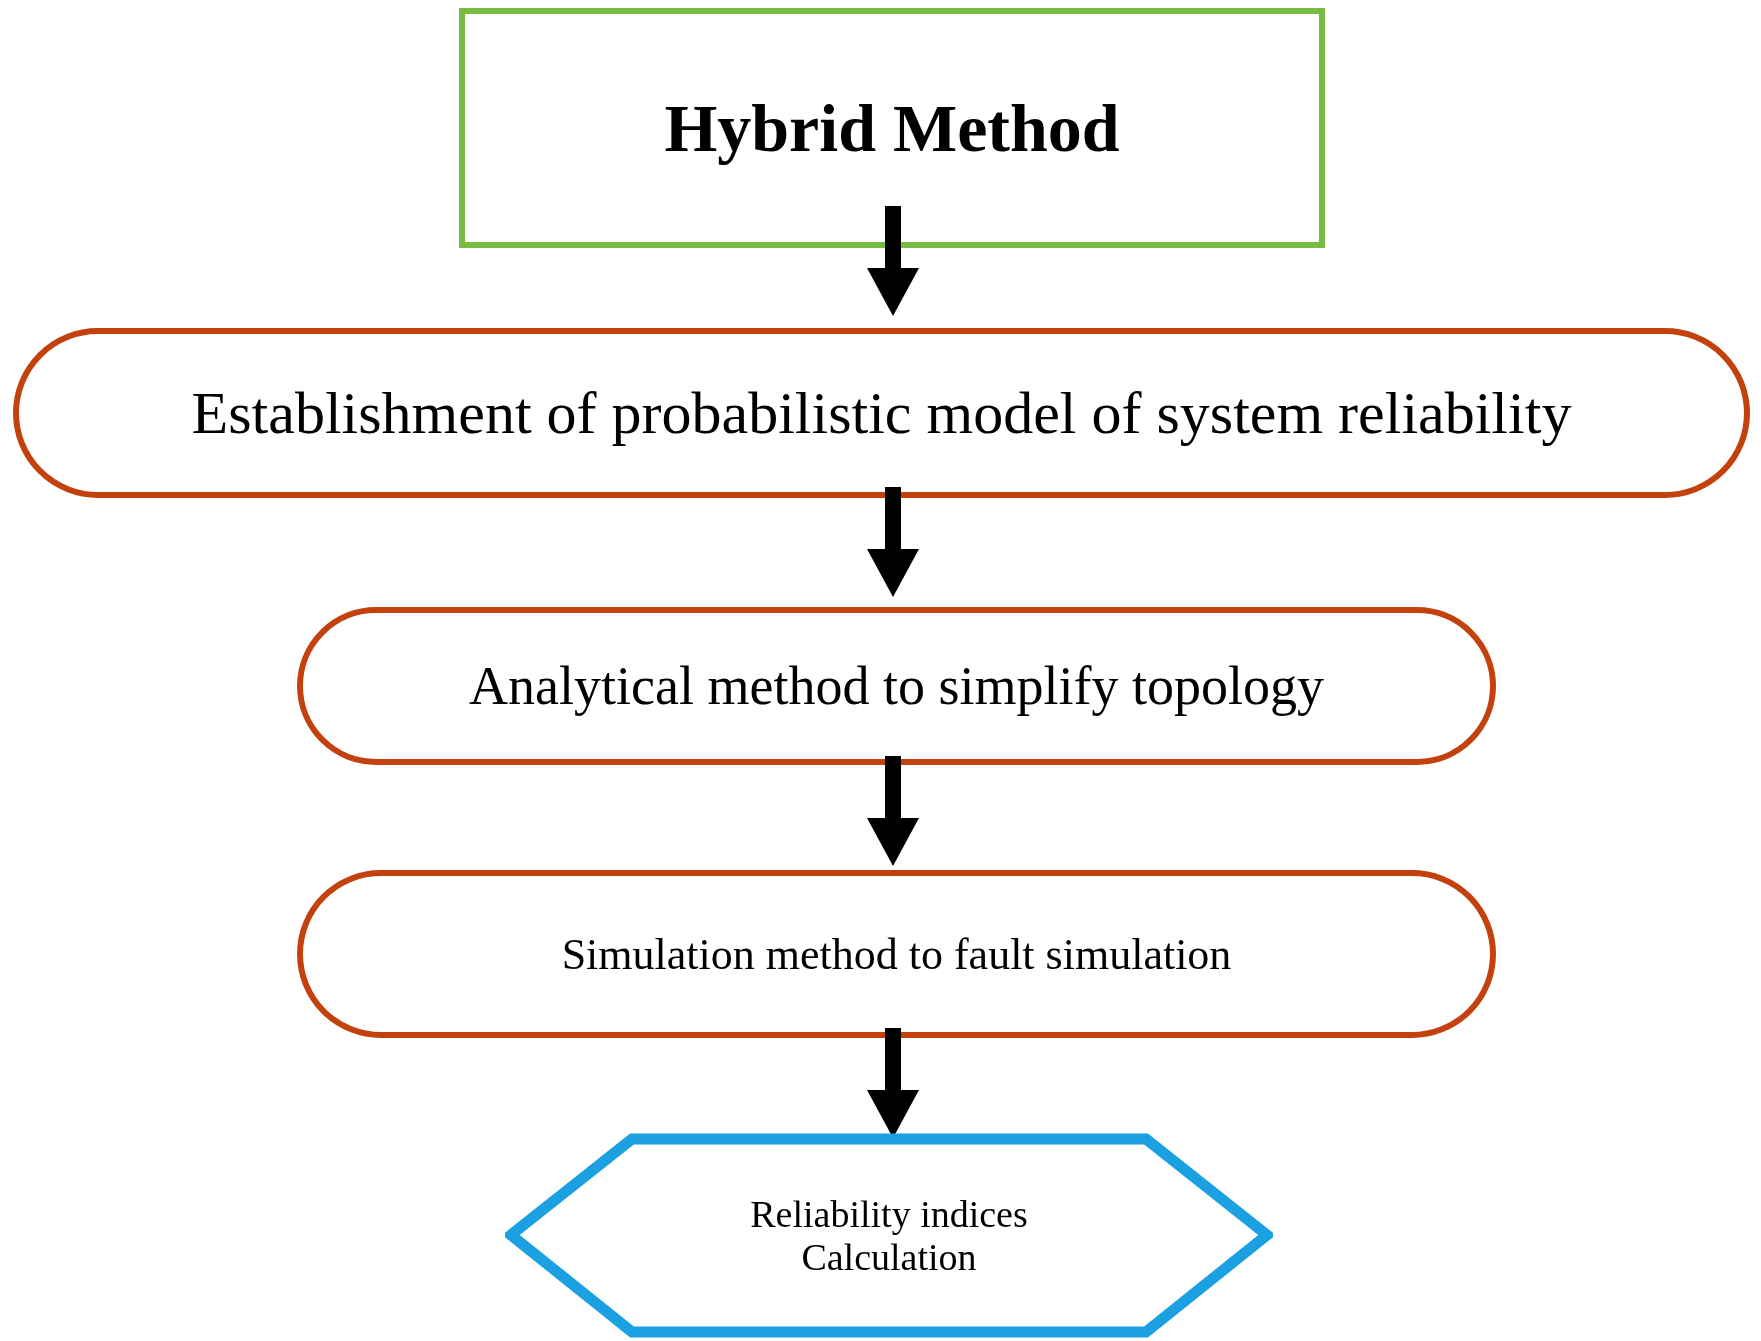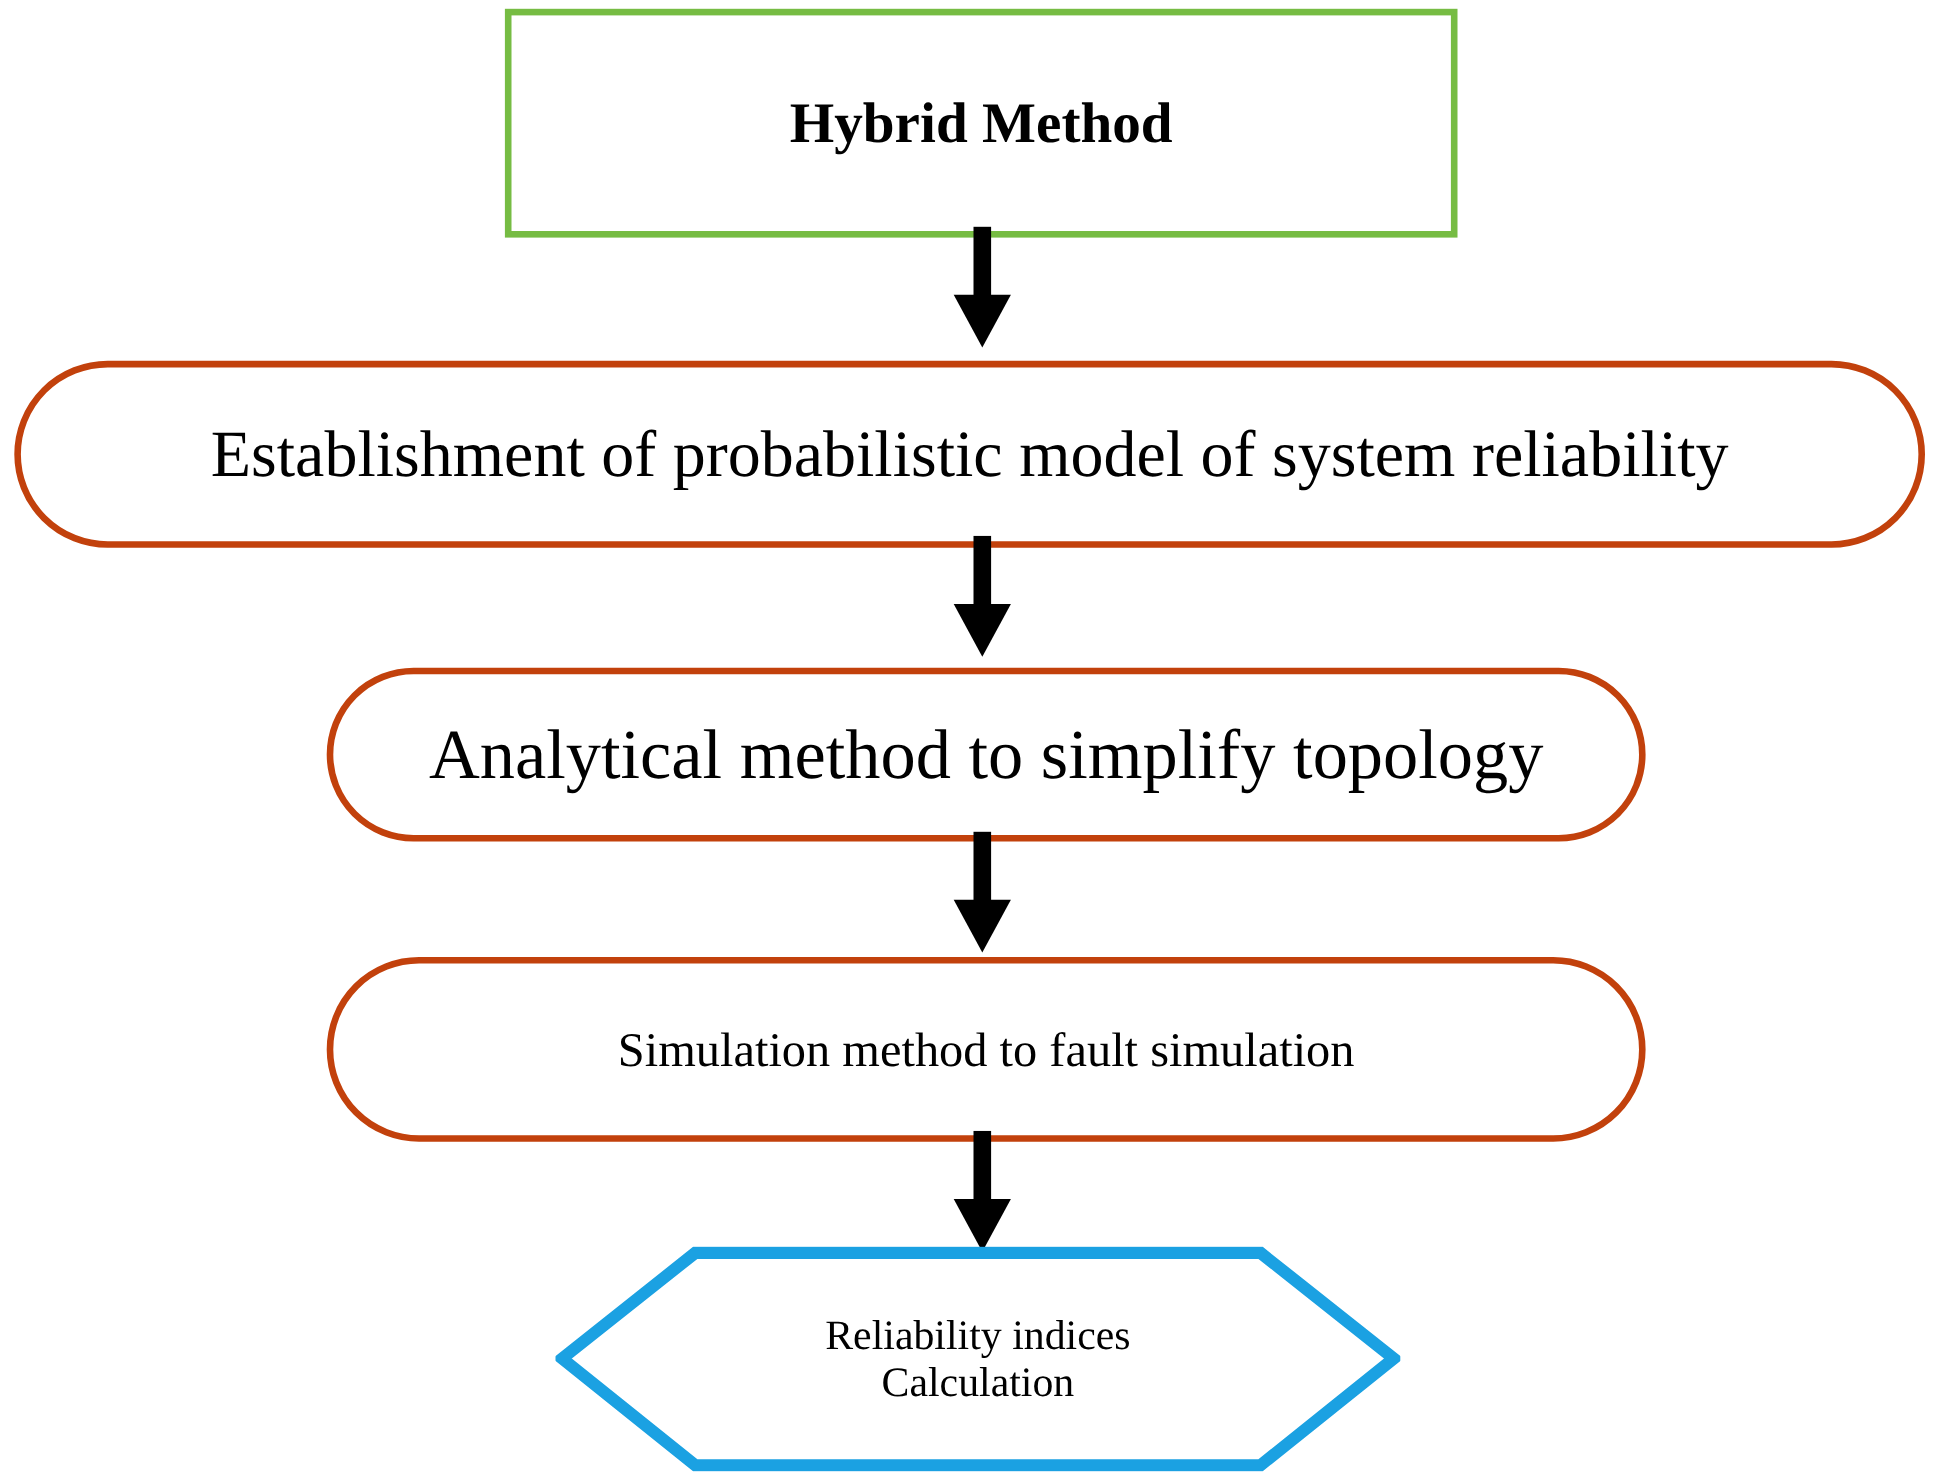--- a/index.html
+++ b/index.html
@@ -60,21 +60,21 @@
   .arrow {
     position: absolute;
   }
   .arrow svg { display: block; }
 </style>
 </head>
 <body>
 
 <div id="canvas">
 
-  <div class="node node-rect" style="left:459px; top:8px; width:866px; height:208px; font-size:52px;font-family:Liberation Serif, serif;">
+  <div class="node node-rect" style="left:459px; top:8px; width:866px; height:240px; font-size:68px;font-family:Liberation Serif, serif;">
     <span>Hybrid Method</span>
   </div>
 
   <div class="arrow" style="left:865px; top:206px;">
     <svg width="56" height="112" viewBox="0 0 56 112">
       <rect x="20" y="0" width="16" height="68" fill="#000000"></rect>
       <polygon points="2,62 54,62 28,110" fill="#000000"></polygon>
     </svg>
   </div>
 
@@ -82,21 +82,21 @@
     <span>Establishment of probabilistic model of system reliability</span>
   </div>
 
   <div class="arrow" style="left:865px; top:487px;">
     <svg width="56" height="112" viewBox="0 0 56 112">
       <rect x="20" y="0" width="16" height="68" fill="#000000"></rect>
       <polygon points="2,62 54,62 28,110" fill="#000000"></polygon>
     </svg>
   </div>
 
-  <div class="node node-round" style="left:297px; top:607px; width:1199px; height:158px; font-size:64px;">
+  <div class="node node-round" style="left:297px; top:607px; width:1199px; height:158px; font-size:54px;">
     <span>Analytical method to simplify topology</span>
   </div>
 
   <div class="arrow" style="left:865px; top:756px;">
     <svg width="56" height="112" viewBox="0 0 56 112">
       <rect x="20" y="0" width="16" height="68" fill="#000000"></rect>
       <polygon points="2,62 54,62 28,110" fill="#000000"></polygon>
     </svg>
   </div>
 

